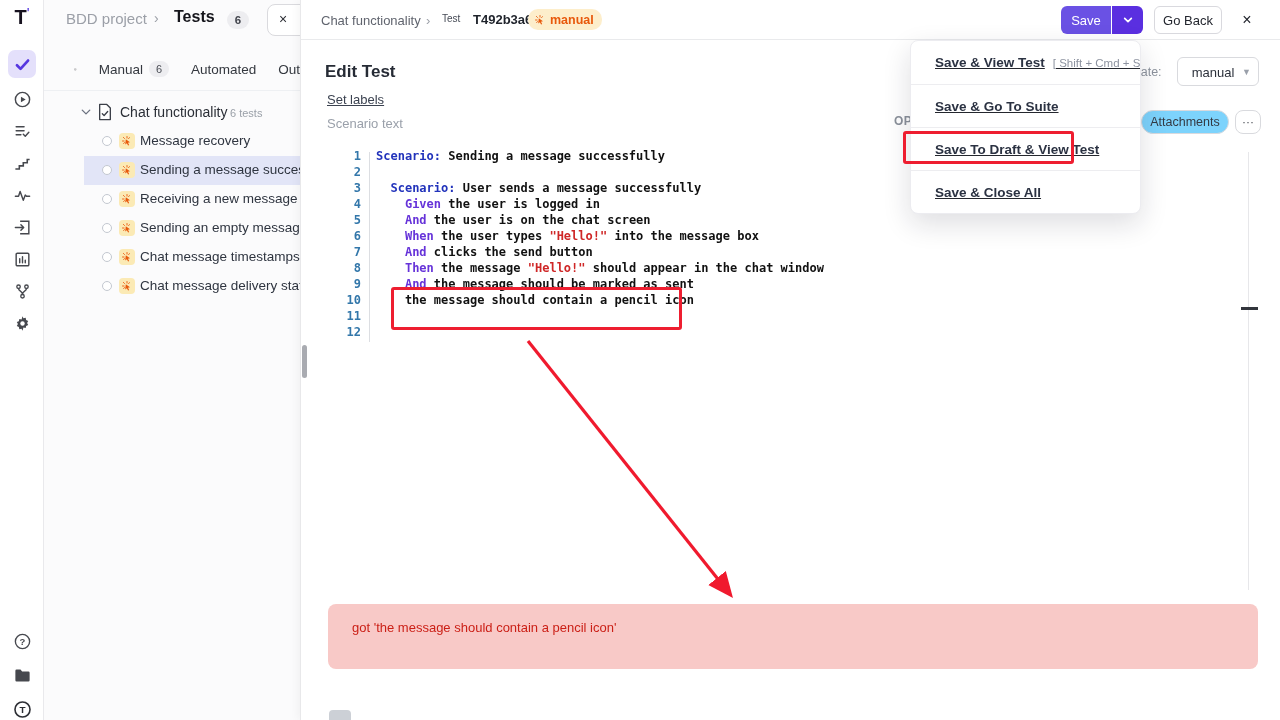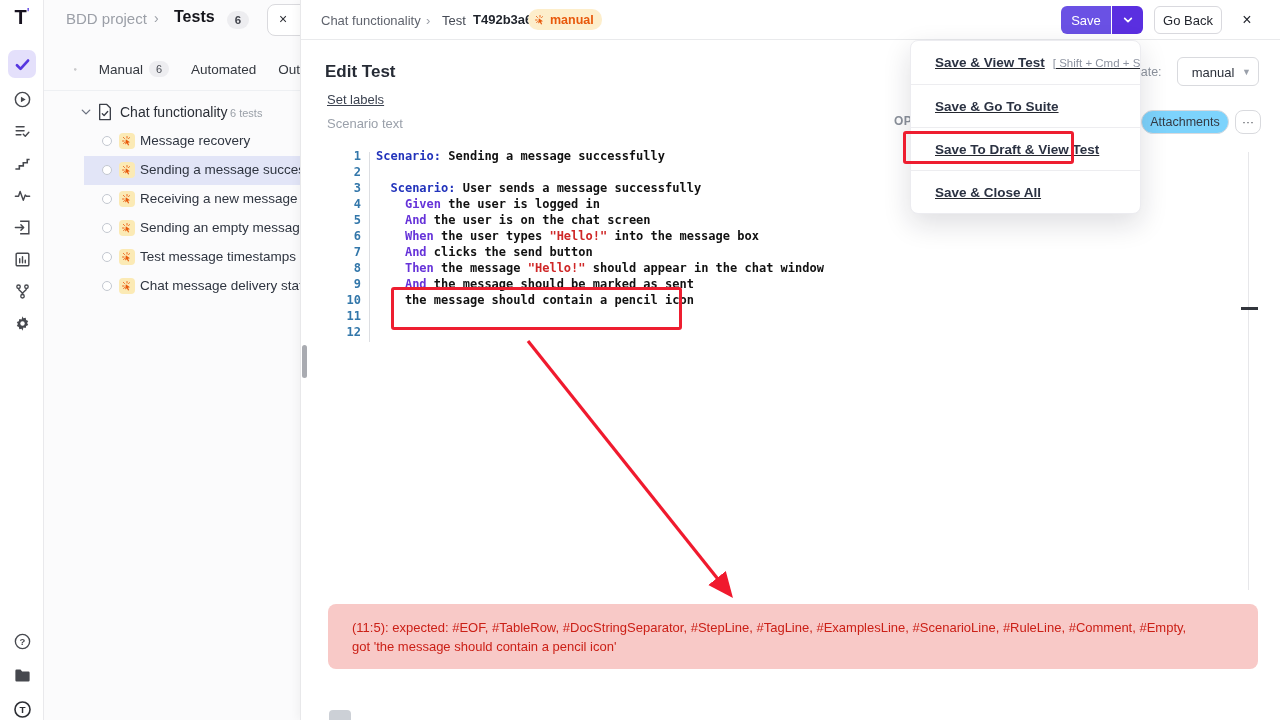--- a/index.html
+++ b/index.html
@@ -57,21 +57,21 @@
                background:#fbeab5;display:flex;align-items:center;justify-content:center;}
   .trow .mtile svg{width:12px;height:12px;}
   .trow .tlabel{position:absolute;left:96px;top:6px;font-size:13.5px;color:#2f3540;white-space:nowrap;}
 
   
   #main{position:absolute;left:300px;top:0;width:980px;height:720px;background:#fff;
         border-left:1px solid #e8e8ea;box-shadow:-3px 0 8px rgba(0,0,0,.04);z-index:2;}
   #main-topbar{position:absolute;left:0;top:0;width:980px;height:40px;border-bottom:1px solid #e9eaec;}
   .mb-suite{position:absolute;left:20px;top:13px;font-size:13px;color:#60646e;}
   .mb-sep{position:absolute;left:125px;top:13px;font-size:13px;color:#9b9fa7;}
-  .mb-test{position:absolute;left:141px;top:13px;font-size:13px;color:#454a55;text-align:right;}
+  .mb-test{position:absolute;left:141px;top:13px;font-size:10px;color:#454a55;text-align:right;}
   .mb-id{position:absolute;left:172px;top:12px;font-size:13px;font-weight:700;color:#1f232b;}
   .badge-manual{position:absolute;display:flex;align-items:center;gap:4px;height:21px;
                 border-radius:10px;background:#fdeecb;padding:0 8px 0 6px;
                 color:#e8590c;font-size:12.5px;font-weight:700;}
   #mb-badge{left:227px;top:9px;}
   .badge-manual svg{width:12px;height:12px;}
   #save-btn{position:absolute;left:760px;top:6px;width:50px;height:28px;background:#6a51e4;
             border:none;border-radius:6px 0 0 6px;color:#fff;font-size:13px;
             font-family:"Liberation Sans",sans-serif;cursor:pointer;}
   #save-caret{position:absolute;left:811px;top:6px;width:31px;height:28px;background:#5a2fe0;
@@ -307,21 +307,21 @@
             <span class="tlabel">Sending an empty message</span>
           </div>
           <div class="trow">
             <div class="ring"></div>
             <div class="mtile">
               <svg viewBox="0 0 20 20">
                 <path d="M8 7l7 5-3.4.9 2 3.6-1.8 1-2-3.6L7 16z" fill="#e8590c"></path>
                 <path d="M4 4l1.8 1.8M10 2.5v2.6M2.5 10h2.6M4.4 14l1.6-1.3M14 4.4L12.7 6" fill="none" stroke="#e8590c" stroke-width="1.5" stroke-linecap="round"></path>
               </svg>
             </div>
-            <span class="tlabel">Test message timestamps</span>
+            <span class="tlabel">Chat message timestamps</span>
           </div>
           <div class="trow">
             <div class="ring"></div>
             <div class="mtile">
               <svg viewBox="0 0 20 20">
                 <path d="M8 7l7 5-3.4.9 2 3.6-1.8 1-2-3.6L7 16z" fill="#e8590c"></path>
                 <path d="M4 4l1.8 1.8M10 2.5v2.6M2.5 10h2.6M4.4 14l1.6-1.3M14 4.4L12.7 6" fill="none" stroke="#e8590c" stroke-width="1.5" stroke-linecap="round"></path>
               </svg>
             </div>
             <span class="tlabel">Chat message delivery stat</span>
@@ -426,21 +426,20 @@
     <svg id="arrow-svg">
       <defs>
         <marker id="ah" markerWidth="9" markerHeight="8" refX="6" refY="3.5" orient="auto">
           <path d="M0 0L8 3.5L0 7z" fill="#f01a2e"></path>
         </marker>
       </defs>
       <line x1="227" y1="341" x2="428" y2="593" stroke="#f01a2e" stroke-width="3.2" marker-end="url(#ah)"></line>
     </svg>
 
     <div id="error-banner">
-      <div>(11:5): expected: #EOF, #TableRow, #DocStringSeparator, #StepLine, #TagLine, #ExamplesLine, #ScenarioLine, #RuleLine, #Comment, #Empty,</div>
       <div>got 'the message should contain a pencil icon'</div>
     </div>
   </div>
 
   <div id="save-menu">
       <div class="menu-item">
         <span class="mlabel">Save &amp; View Test</span>
         <span class="mshort">[ Shift + Cmd + S ]</span>
       </div>
       <div class="menu-item">

